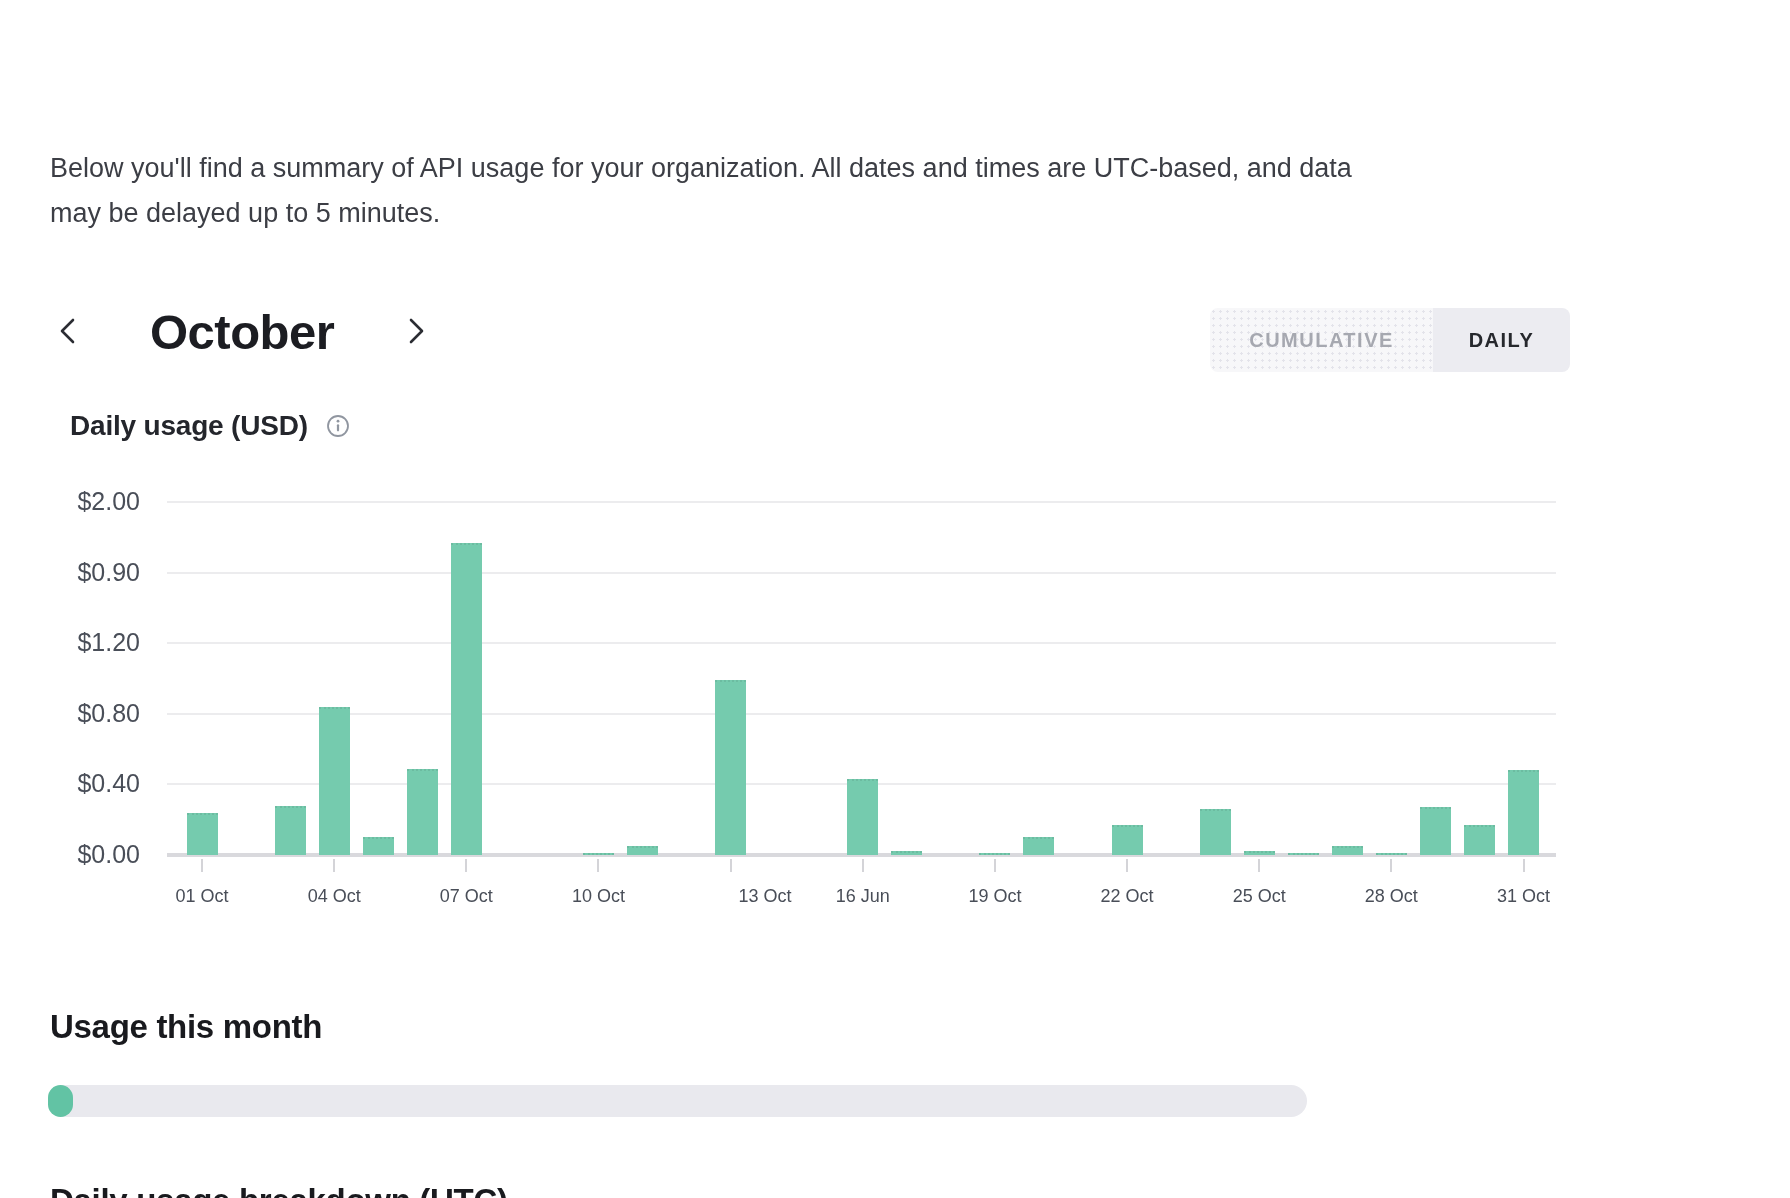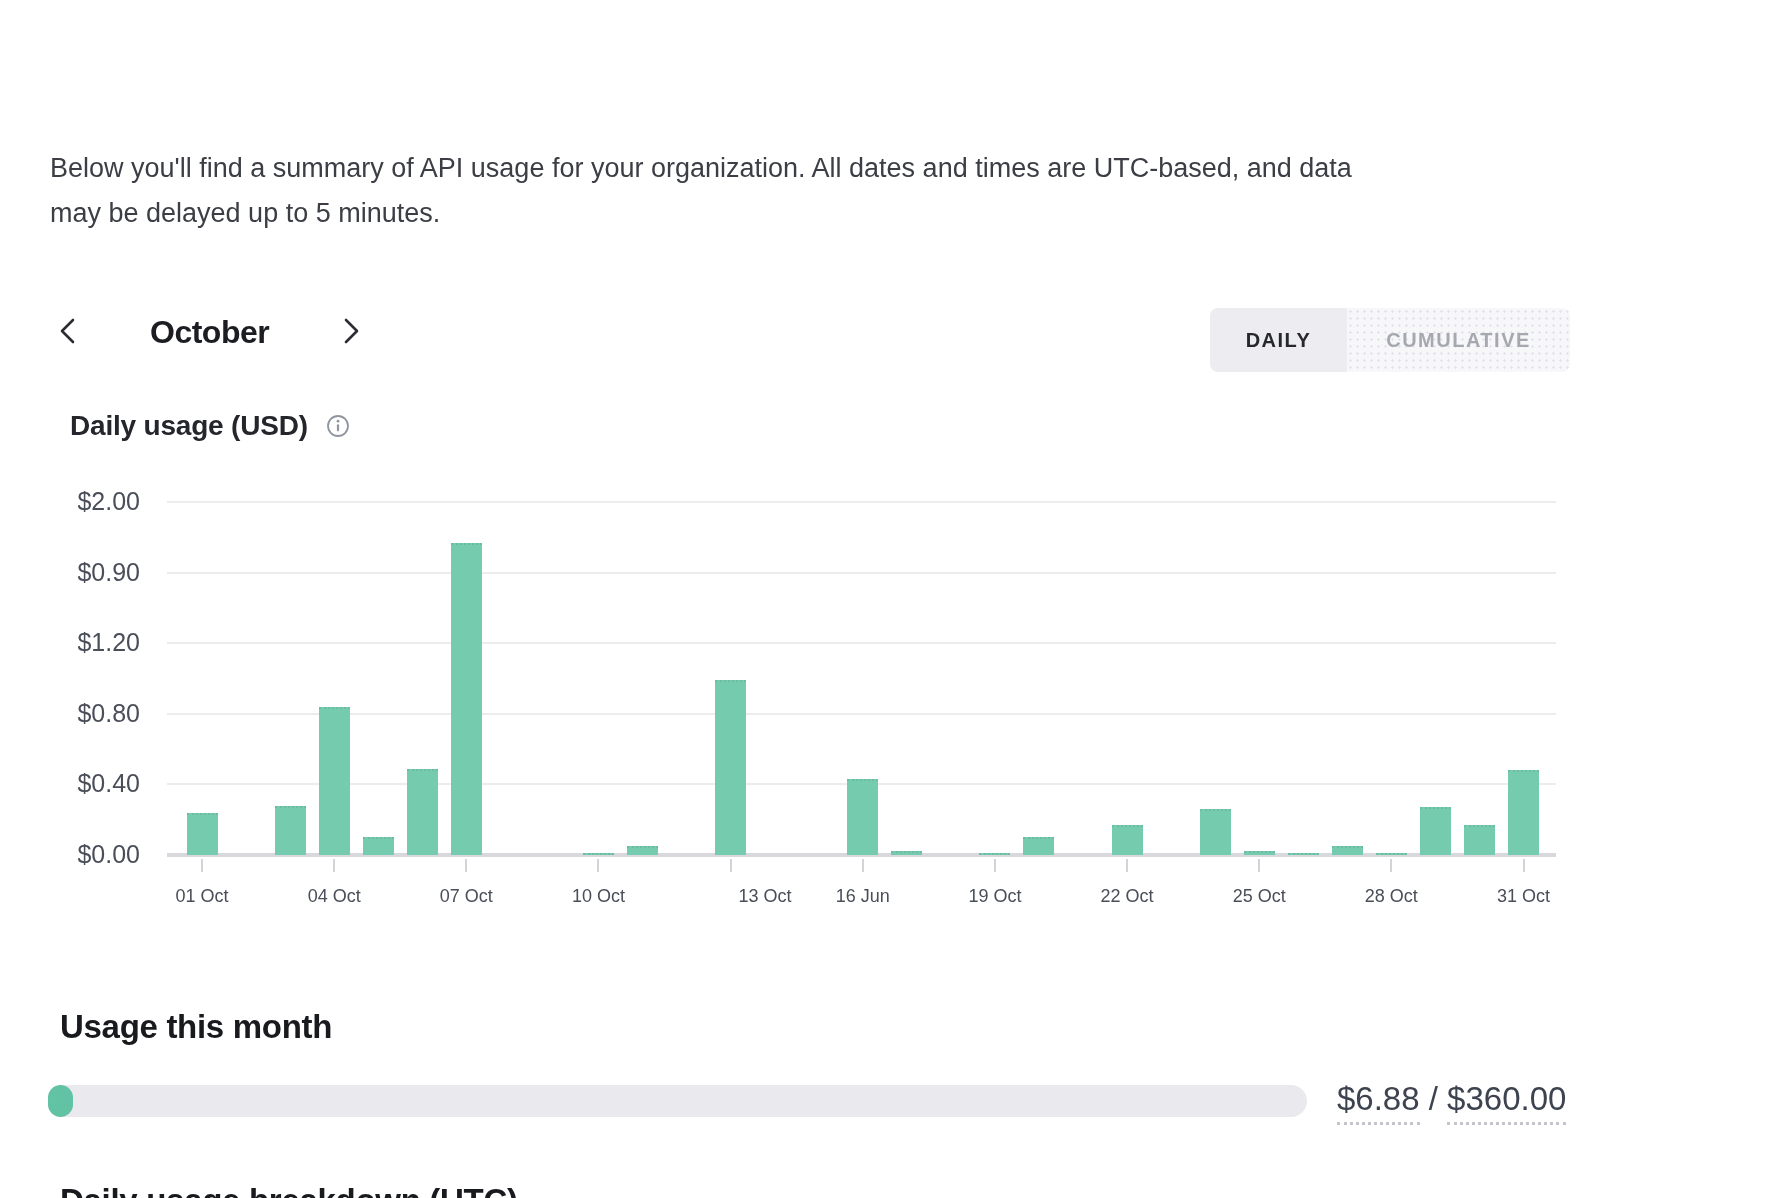--- a/index.html
+++ b/index.html
@@ -38,21 +38,21 @@
     height: 56px;
     display: flex;
     align-items: center;
   }
   .chev-btn {
     width: 36px; height: 44px;
     display: flex; align-items: center; justify-content: center;
     background: transparent; border: none; cursor: pointer;
   }
   .month-label {
-    font-size: 32px;
+    font-size: 49px;
     font-weight: 700;
     color: #1c1d22;
     letter-spacing: -0.5px;
     margin: 0 64px;
   }
   .toggle-group {
     position: absolute;
     left: 1210px; top: 308px;
     height: 64px;
     display: flex;
@@ -136,21 +136,21 @@
   }
   .bar {
     position: absolute;
     bottom: 0;
     width: 31px;
     background: #75cbae;
     border-top: 2px dotted rgba(0,0,0,0.07);
   }
   .section-heading {
     position: absolute;
-    left: 60px;
+    left: 50px;
     font-size: 33px;
     font-weight: 700;
     color: #191a1e;
     letter-spacing: -0.3px;
     text-align: right;
   }
   .progress-track {
     position: absolute;
     left: 48px; top: 1085px;
     width: 1259px; height: 32px;
@@ -199,22 +199,22 @@
     <button class="chev-btn">
       <span>
         <svg width="26" height="32" viewBox="0 0 26 32">
             <polyline points="8,5 19,16 8,27" fill="none" stroke="#2b2d33" stroke-width="2.6" stroke-linecap="round" stroke-linejoin="round"></polyline>
           </svg>
       </span>
     </button>
   </div>
 
   <div class="toggle-group">
+    <button class="toggle-btn inactive">CUMULATIVE</button>
     <button class="toggle-btn active">DAILY</button>
-    <button class="toggle-btn inactive">CUMULATIVE</button>
   </div>
 
   <div class="chart-label-row">
     <span class="chart-label">Daily usage (USD)</span>
     <span class="info-icon">
       <svg width="24" height="24" viewBox="0 0 24 24">
         <circle cx="12" cy="12" r="10" fill="none" stroke="#9096a0" stroke-width="1.8"></circle>
         <circle cx="12" cy="7.2" r="1.4" fill="#9096a0"></circle>
         <rect x="10.9" y="10.2" width="2.2" height="7.2" rx="1.1" fill="#9096a0"></rect>
       </svg>
@@ -252,21 +252,20 @@
       <div class="bar" title="30 Oct: $0.17" style="left: 1296.95px; height: 30.005px; background: rgb(117, 203, 174);"></div>
       <div class="bar" title="31 Oct: $0.48" style="left: 1341px; height: 84.72px; background: rgb(117, 203, 174);"></div>
     </div>
 
   <h2 class="section-heading" style="top:1008px">Usage this month</h2>
 
   <div class="progress-track">
     <div class="progress-fill" id="progress-fill" style="width: 25px;"></div>
   </div>
 
-  <div class="usage-amounts"><span class="dotted-underline">$6.88</span><span> / </span><span class="dotted-underline">$360.00</span></div>
 
   <h2 class="section-heading bottom-heading">Daily usage breakdown (UTC)</h2>
 
 <div class="y-label" style="top: 840px;">$0.00</div>
     <div class="y-label" style="top: 769.4px;">$0.40</div>
     <div class="y-label" style="top: 698.8px;">$0.80</div>
     <div class="y-label" style="top: 628.2px;">$1.20</div>
     <div class="y-label" style="top: 557.6px;">$0.90</div>
     <div class="y-label" style="top: 487px;">$2.00</div>
     <div class="x-tick" style="left: 201px;"></div>

